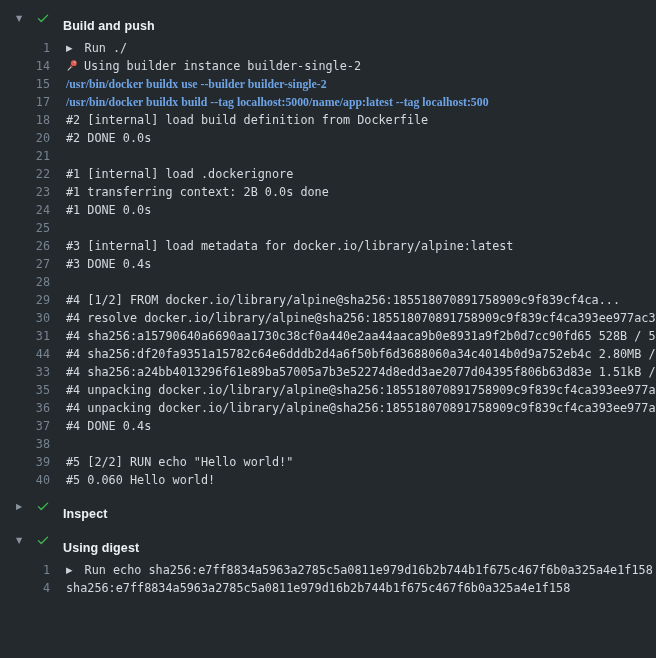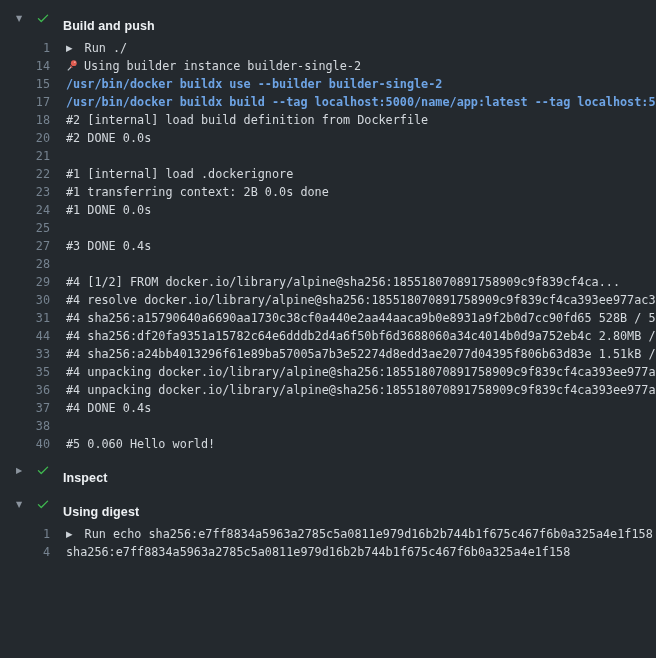--- a/index.html
+++ b/index.html
@@ -27,21 +27,21 @@
   }
   .log-lines{margin-top:11px;}
   .log-lines:empty{display:none;}
   .log-row{
     display:flex;height:18px;line-height:18px;
     font-family:"DejaVu Sans Mono",monospace;font-size:11.8px;
     white-space:pre;
   }
   .ln{flex:none;width:50px;text-align:right;color:#768390;cursor:pointer;}
   .lt{margin-left:16px;color:#d4d9de;overflow:hidden;flex:1;}
-  .k-command{color:#6ea4e5;font-weight:bold;}
+  .k-command{color:#6ea4e5;font-weight:bold;font-family:Liberation Serif, serif;}
   .grp{
     display:inline-block;margin-right:12px;
     font-family:"DejaVu Sans",sans-serif;font-size:8.5px;color:#cdd3d9;
     transform:translateY(-1px);
   }
   .emoji-icon{display:inline-block;vertical-align:-2px;margin-right:6px;}
 </style>
 </head>
 <body>
 
@@ -112,20 +112,24 @@
   <div class="log-row">
     <span class="ln">24</span>
     <span class="lt k-plain">#1 DONE 0.0s</span>
   </div>
 
   <div class="log-row">
     <span class="ln">25</span>
     <span class="lt k-blank"></span>
   </div>
 
+  <div class="log-row">
+    <span class="ln">26</span>
+    <span class="lt k-plain">#3 [internal] load metadata for docker.io/library/alpine:latest</span>
+  </div>
 
   <div class="log-row">
     <span class="ln">27</span>
     <span class="lt k-plain">#3 DONE 0.4s</span>
   </div>
 
   <div class="log-row">
     <span class="ln">28</span>
     <span class="lt k-blank"></span>
   </div>
@@ -169,20 +173,24 @@
   <div class="log-row">
     <span class="ln">37</span>
     <span class="lt k-plain">#4 DONE 0.4s</span>
   </div>
 
   <div class="log-row">
     <span class="ln">38</span>
     <span class="lt k-blank"></span>
   </div>
 
+  <div class="log-row">
+    <span class="ln">39</span>
+    <span class="lt k-plain">#5 [2/2] RUN echo "Hello world!"</span>
+  </div>
 
   <div class="log-row">
     <span class="ln">40</span>
     <span class="lt k-plain">#5 0.060 Hello world!</span>
   </div>
 </div>
   </section>
 
   <section class="step step-inspect">
     <div class="step-header">

